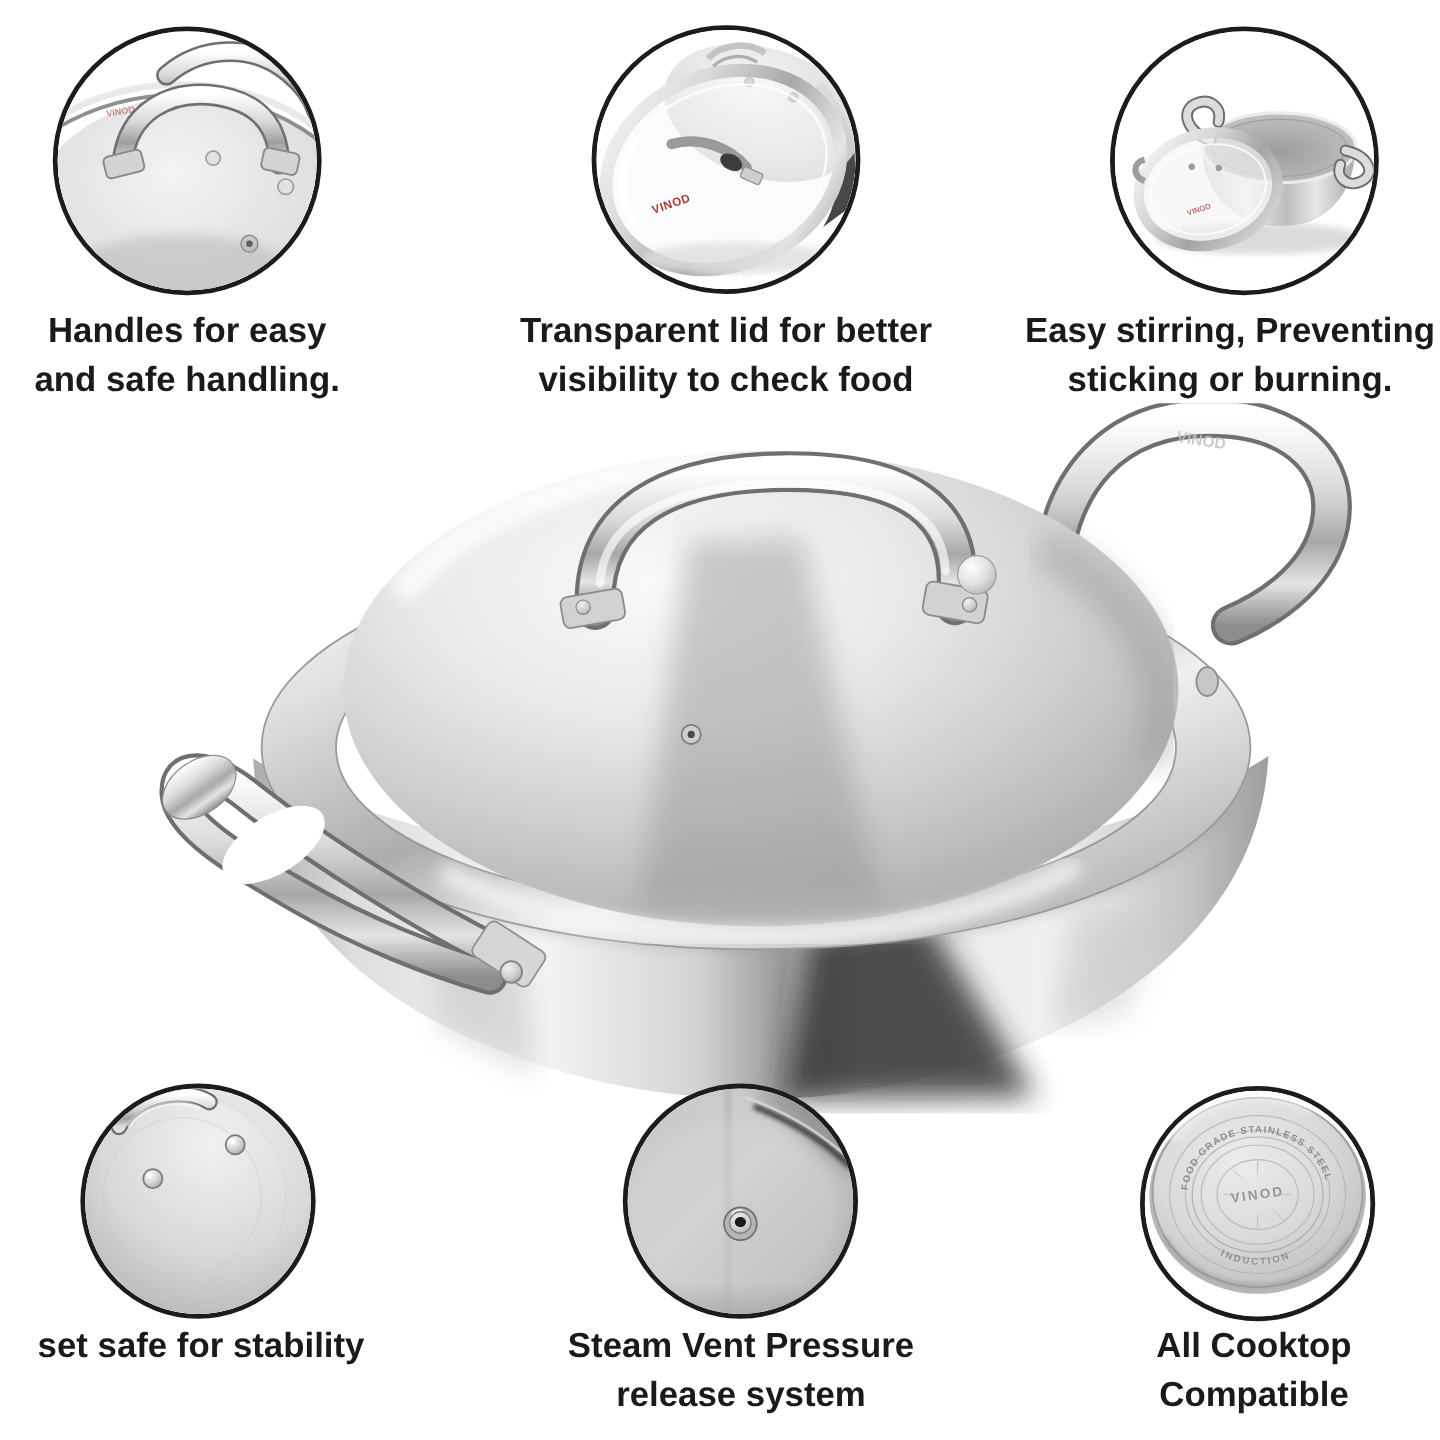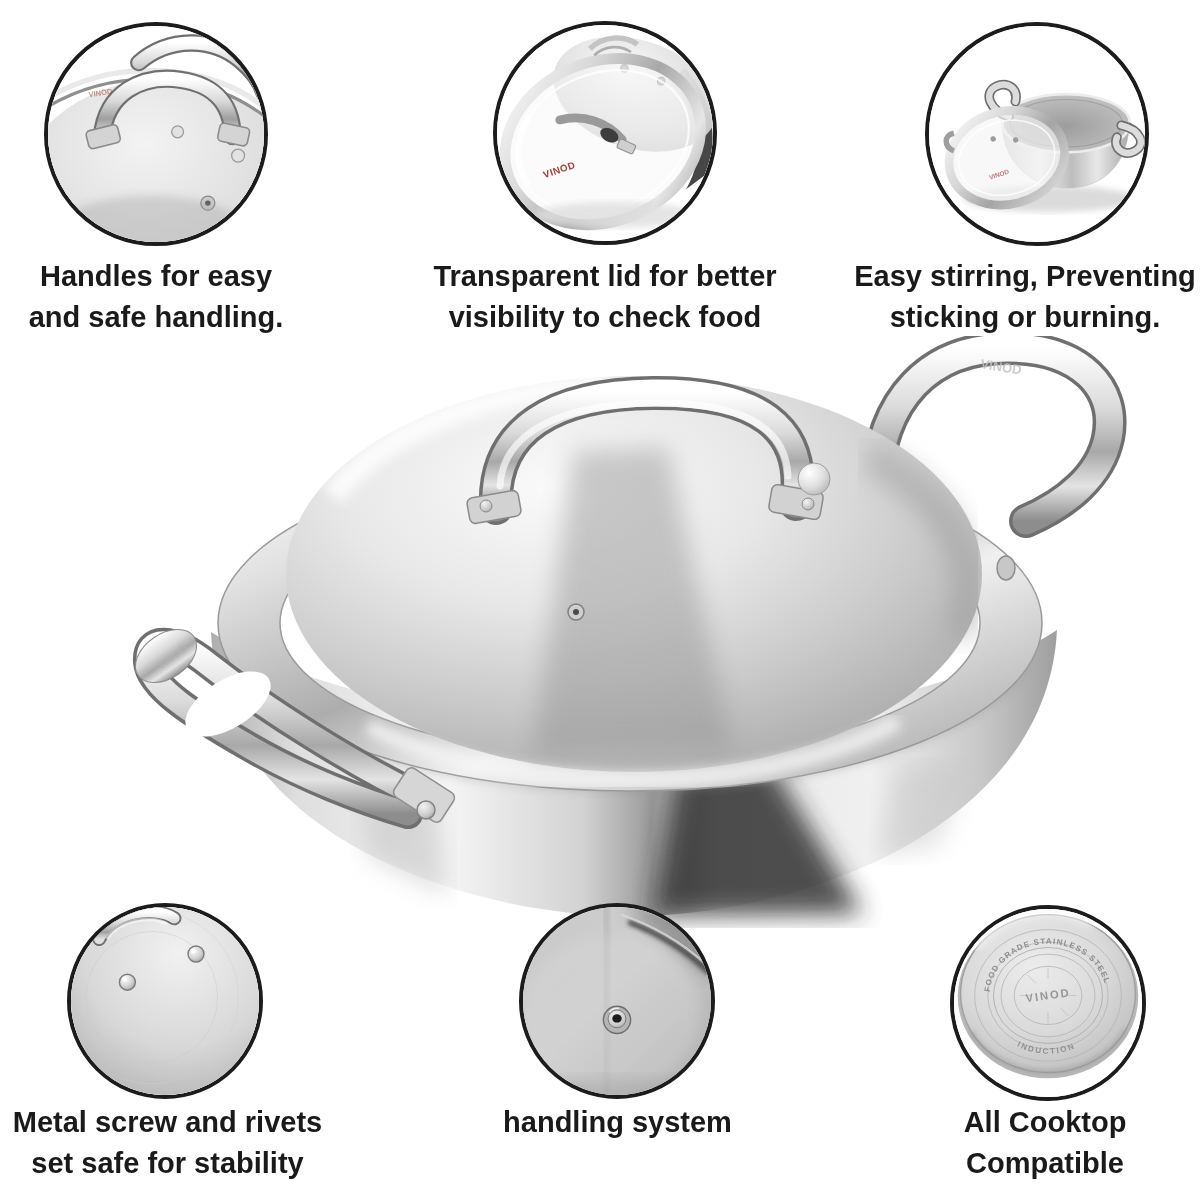--- a/index.html
+++ b/index.html
@@ -400,24 +400,24 @@
       </text>
       <text font-size="8.5" font-weight="bold" fill="#909090" letter-spacing="2">
         <textPath href="#br-ab" startOffset="30%">INDUCTION</textPath>
       </text>
       <text x="100" y="96" text-anchor="middle" font-size="12" font-weight="bold" letter-spacing="2" fill="#969696" transform="rotate(-8 100 92)">VINOD</text>
       <path d="M 18,130 A 92,80 0 0 0 182,128" stroke="#8f8f8f" stroke-width="3" opacity="0.6" fill="none" filter="url(#br-b2)"></path>
     </svg>
   </div>
 
   <div class="caption" id="cap-bl">
-    <span class="cap-line">Metal screw and rivets</span>
     <span class="cap-line">set safe for stability</span>
   </div>
   <div class="caption" id="cap-bc">
-    <span class="cap-line">handling system</span>
+    <span class="cap-line">Steam Vent Pressure</span>
+    <span class="cap-line">release system</span>
   </div>
   <div class="caption" id="cap-br">
     <span class="cap-line">All Cooktop</span>
     <span class="cap-line">Compatible</span>
   </div>
 
 </div>
 
 </body></html>

